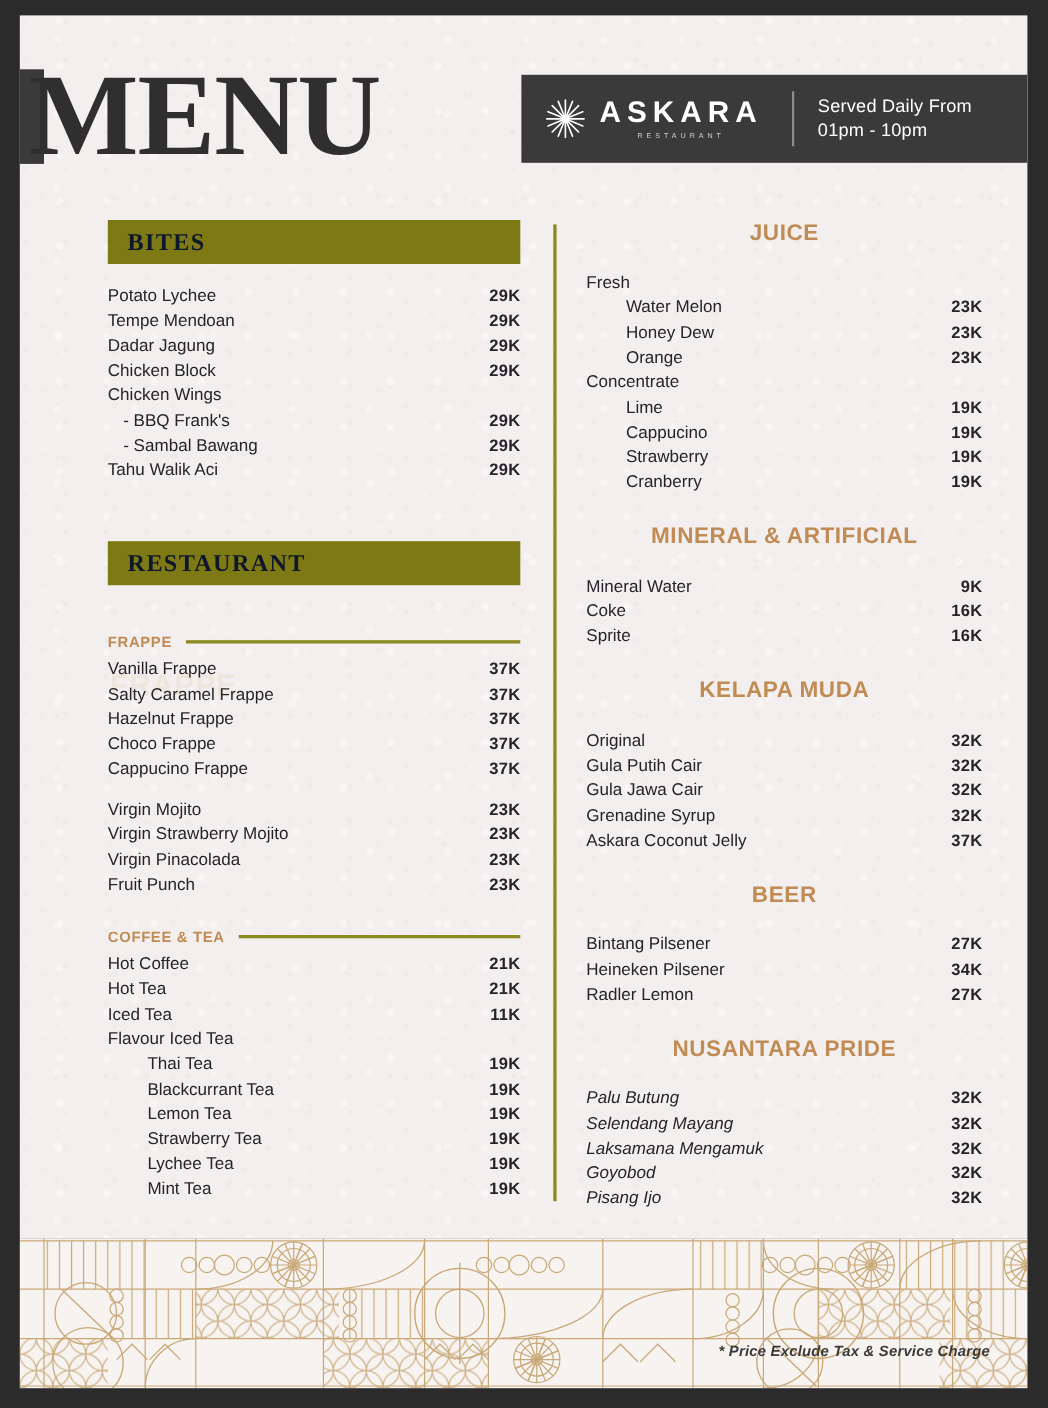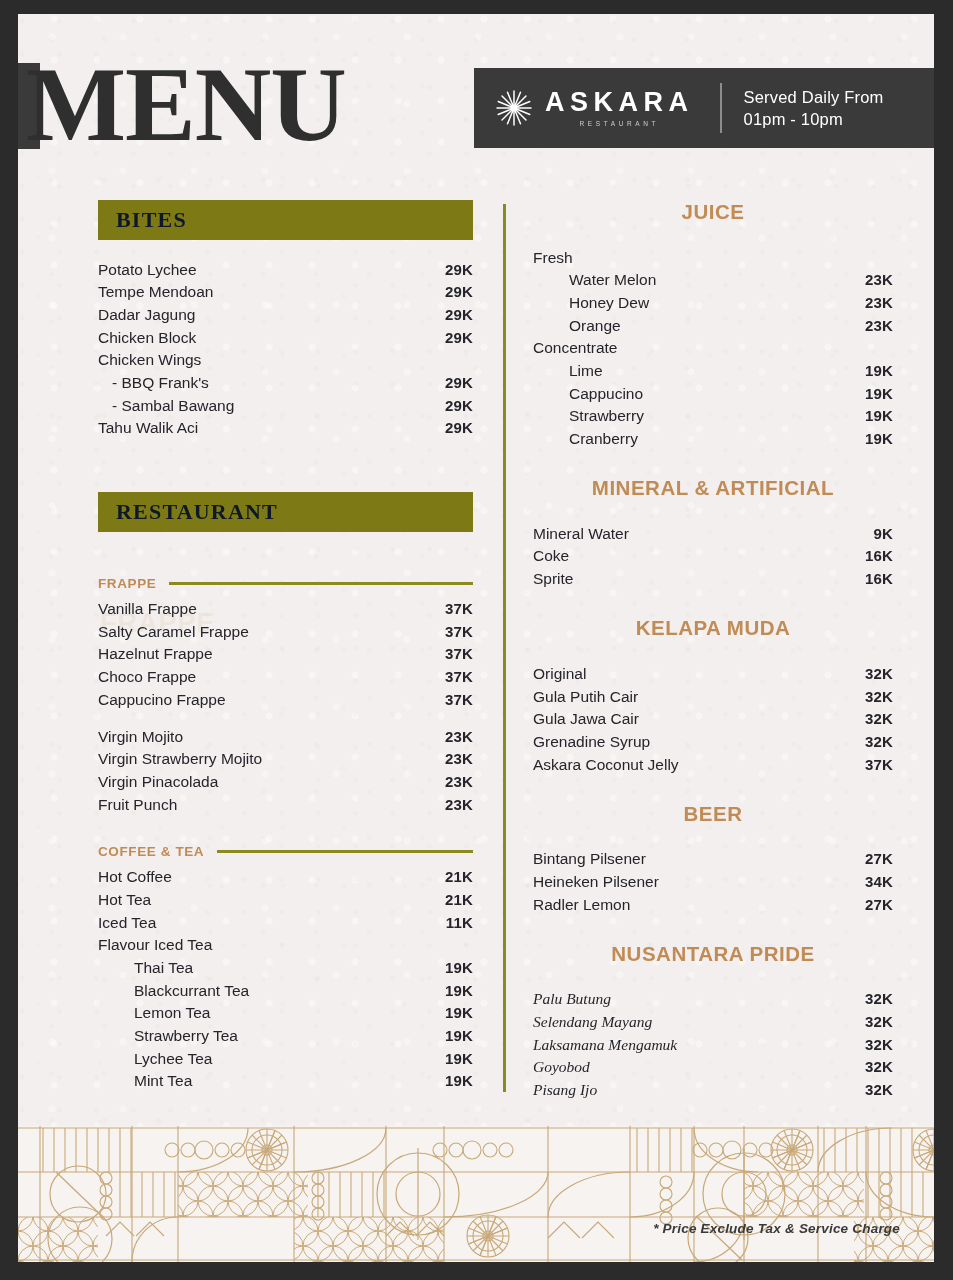--- a/index.html
+++ b/index.html
@@ -100,21 +100,21 @@
     display:flex; align-items:baseline; font-size:15.5px; color:#24242a;
     line-height:1; padding:3.6px 0;
   }
   .row .nm{ flex:1; white-space:nowrap; }
   .row .pr{
     font-weight:700; font-size:15px; letter-spacing:.2px;
     min-width:54px; text-align:right;
   }
   .row.ind .nm{ padding-left:14px; }
   .row.ind2 .nm{ padding-left:36px; font-weight:500;}
-  .row.it .nm{ font-style:italic; font-weight:500;font-family:Liberation Serif, serif; }
+  .row.it .nm{ font-style:italic; font-weight:500; }
   .row.head-only .pr{ visibility:hidden; }
   .gap-s{ height:14px; }
   .gap-m{ height:26px; }
   .gap-l{ height:52px; }
   
   .ghost{
     position:absolute; color:#ddd2b8; opacity:.30; font-weight:700;
     pointer-events:none; z-index:2; white-space:nowrap;
   }
   

